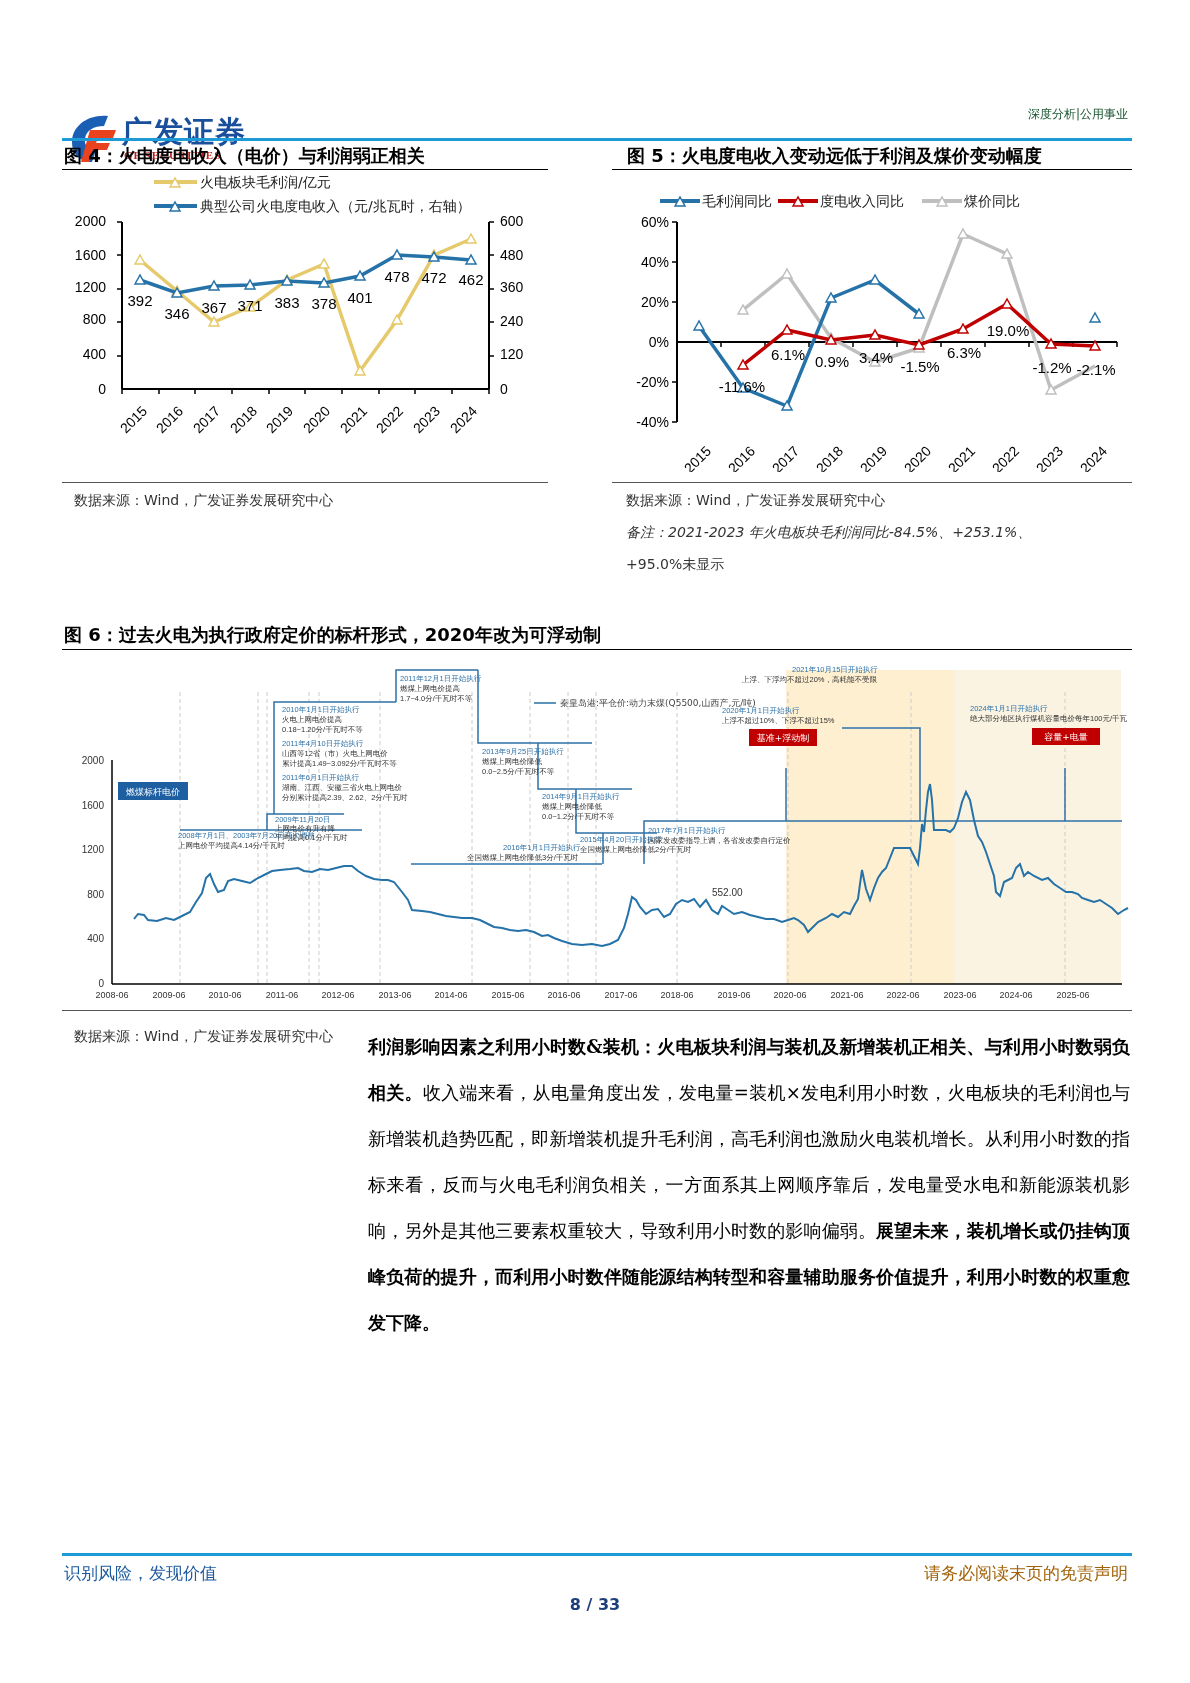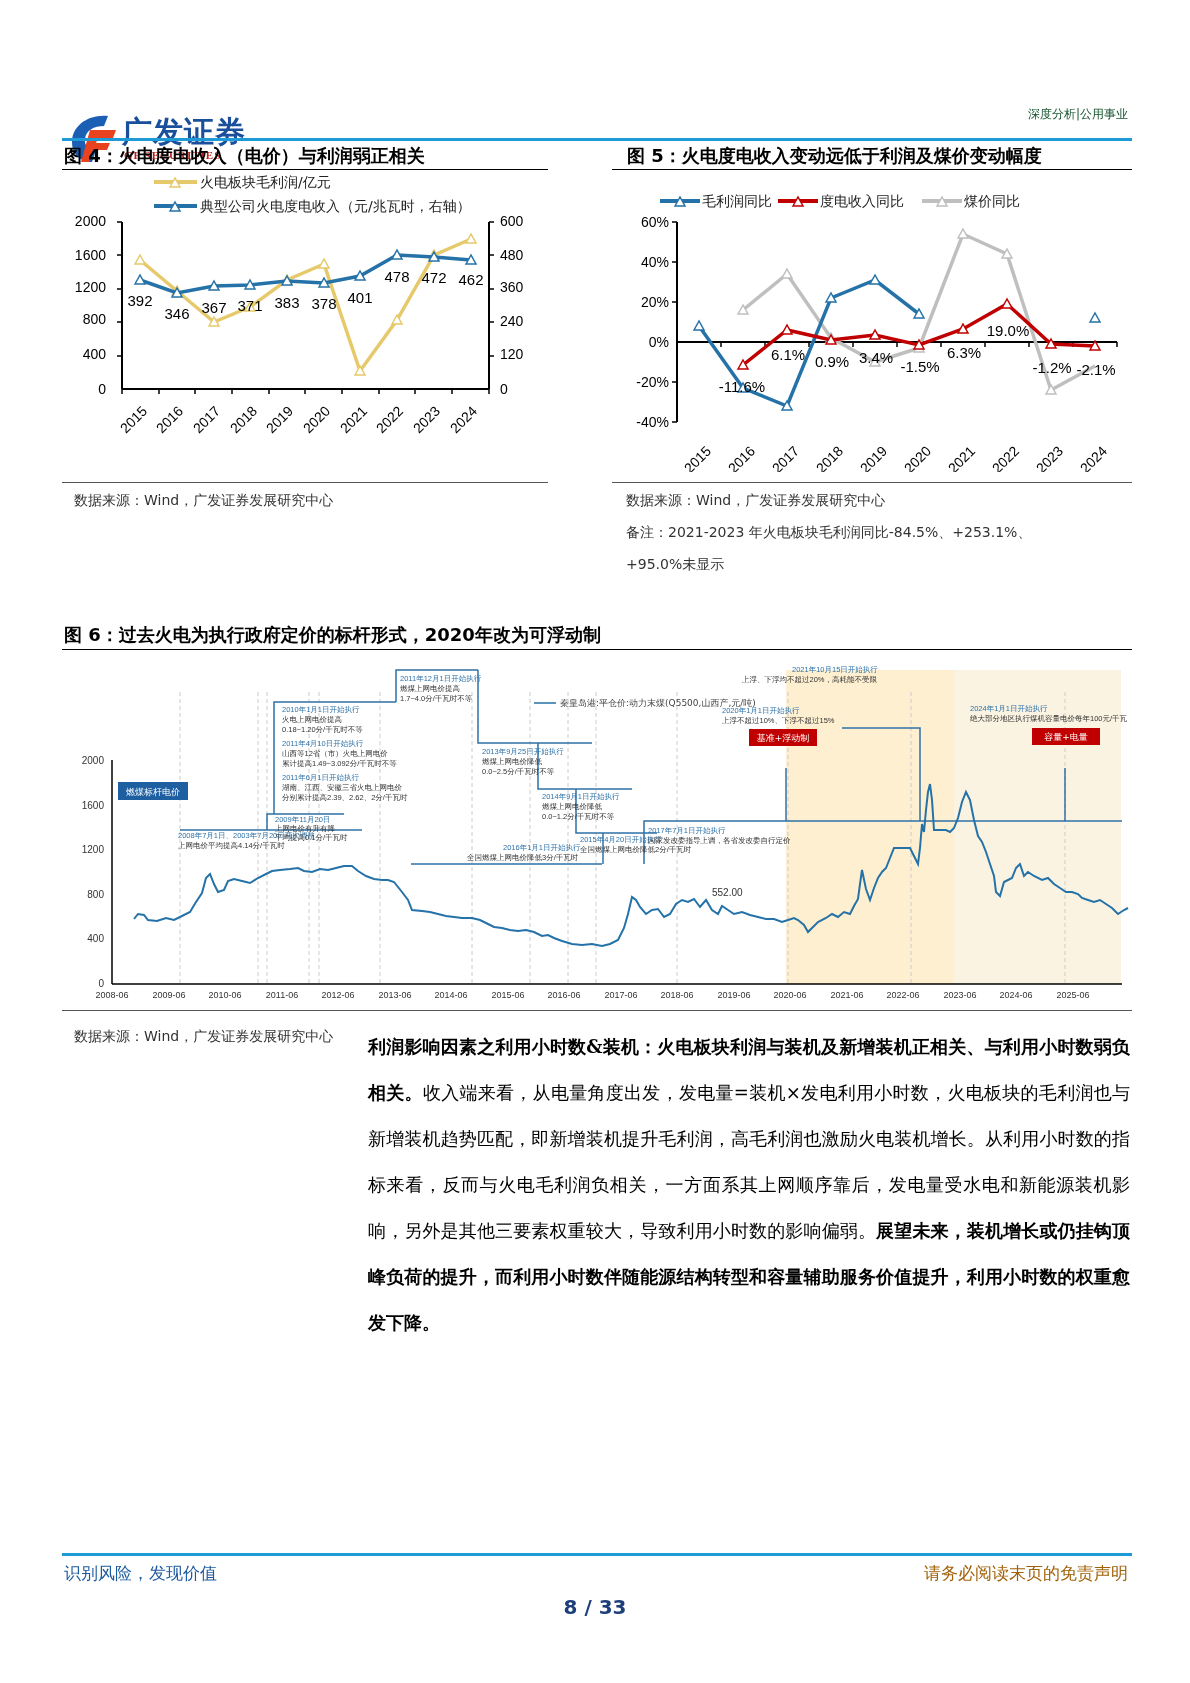--- a/index.html
+++ b/index.html
@@ -12,21 +12,21 @@
   .header-right { right:62px; top:106px; font-size:12px; color:#14532d; }
   .header-line { left:62px; top:138px; width:1070px; height:3px; background:#1e9bd7; }
   .fig-title { font-size:18px; font-weight:bold; }
   .fig-rule { height:1px; background:#000; }
   .source { font-size:14px; color:#333; }
   .body-text { left:368px; top:1024px; width:762px; font-family:"DejaVu Serif", serif; font-size:18px; line-height:46px; text-align:justify; }
   .body-text b { font-weight:bold; }
   .footer-line { left:62px; top:1553px; width:1070px; height:3px; background:#1e9bd7; }
   .footer-left { left:64px; top:1562px; font-size:17px; color:#1c5a9e; }
   .footer-right { right:62px; top:1562px; font-size:17px; color:#a16207; }
-  .page-num { left:0; width:1190px; top:1595px; text-align:center; font-size:20px; font-weight:bold; color:#1c3f7a; }
+  .page-num { left:0; width:1190px; top:1595px; text-align:center; font-size:16px; font-weight:bold; color:#1c3f7a; }
   svg text { font-family:"Liberation Sans", sans-serif; }
   .cn { font-family:"DejaVu Sans", sans-serif; }
 </style>
 </head>
 <body>
 
 <div class="abs logo">
   <svg class="logo-mark" viewBox="0 0 50 52">
     <path d="M40 4 C 20 2, 4 14, 4 30 C 4 44, 14 50, 24 50 L 28 38 C 20 38, 16 33, 17 27 C 18 18, 26 14, 36 14 Z" fill="#1a5fb4"></path>
     <path d="M22 18 L 48 18 L 45 26 L 30 26 L 28 31 L 42 31 L 39 38 L 25 38 L 21 50 L 13 50 Z" fill="#e8421e"></path>
@@ -247,21 +247,21 @@
     <text x="264" y="191">3.4%</text>
     <text x="308" y="200">-1.5%</text>
     <text x="352" y="186">6.3%</text>
     <text x="396" y="164">19.0%</text>
     <text x="440" y="201">-1.2%</text>
     <text x="484" y="203">-2.1%</text>
   </g>
 </svg>
 <div class="abs fig-rule" style="left:612px;top:482px;width:520px;background:#555;"></div>
 <div class="abs source" style="left:626px;top:492px;">数据来源：Wind，广发证券发展研究中心</div>
-<div class="abs source" style="left:626px;top:524px;">备注：2021-2023 年火电板块毛利润同比-84.5%、+253.1%、</div>
+<div class="abs source" style="left:626px;top:524px;font-style:italic;">备注：2021-2023 年火电板块毛利润同比-84.5%、+253.1%、</div>
 <div class="abs source" style="left:626px;top:556px;">+95.0%未显示</div>
 
 <div class="abs fig-title" style="left:64px;top:623px;">图 6：过去火电为执行政府定价的标杆形式，2020年改为可浮动制</div>
 <div class="abs fig-rule" style="left:62px;top:649px;width:1070px;"></div>
 <svg class="abs" style="left:62px;top:652px;" width="1070" height="356">
 
   <rect x="724" y="18" width="168" height="314" fill="#fdefd0"></rect>
   <rect x="892" y="18" width="167" height="314" fill="#fbf3e2"></rect>
 
   <g stroke="#ccc" stroke-width="1" stroke-dasharray="4,3">

